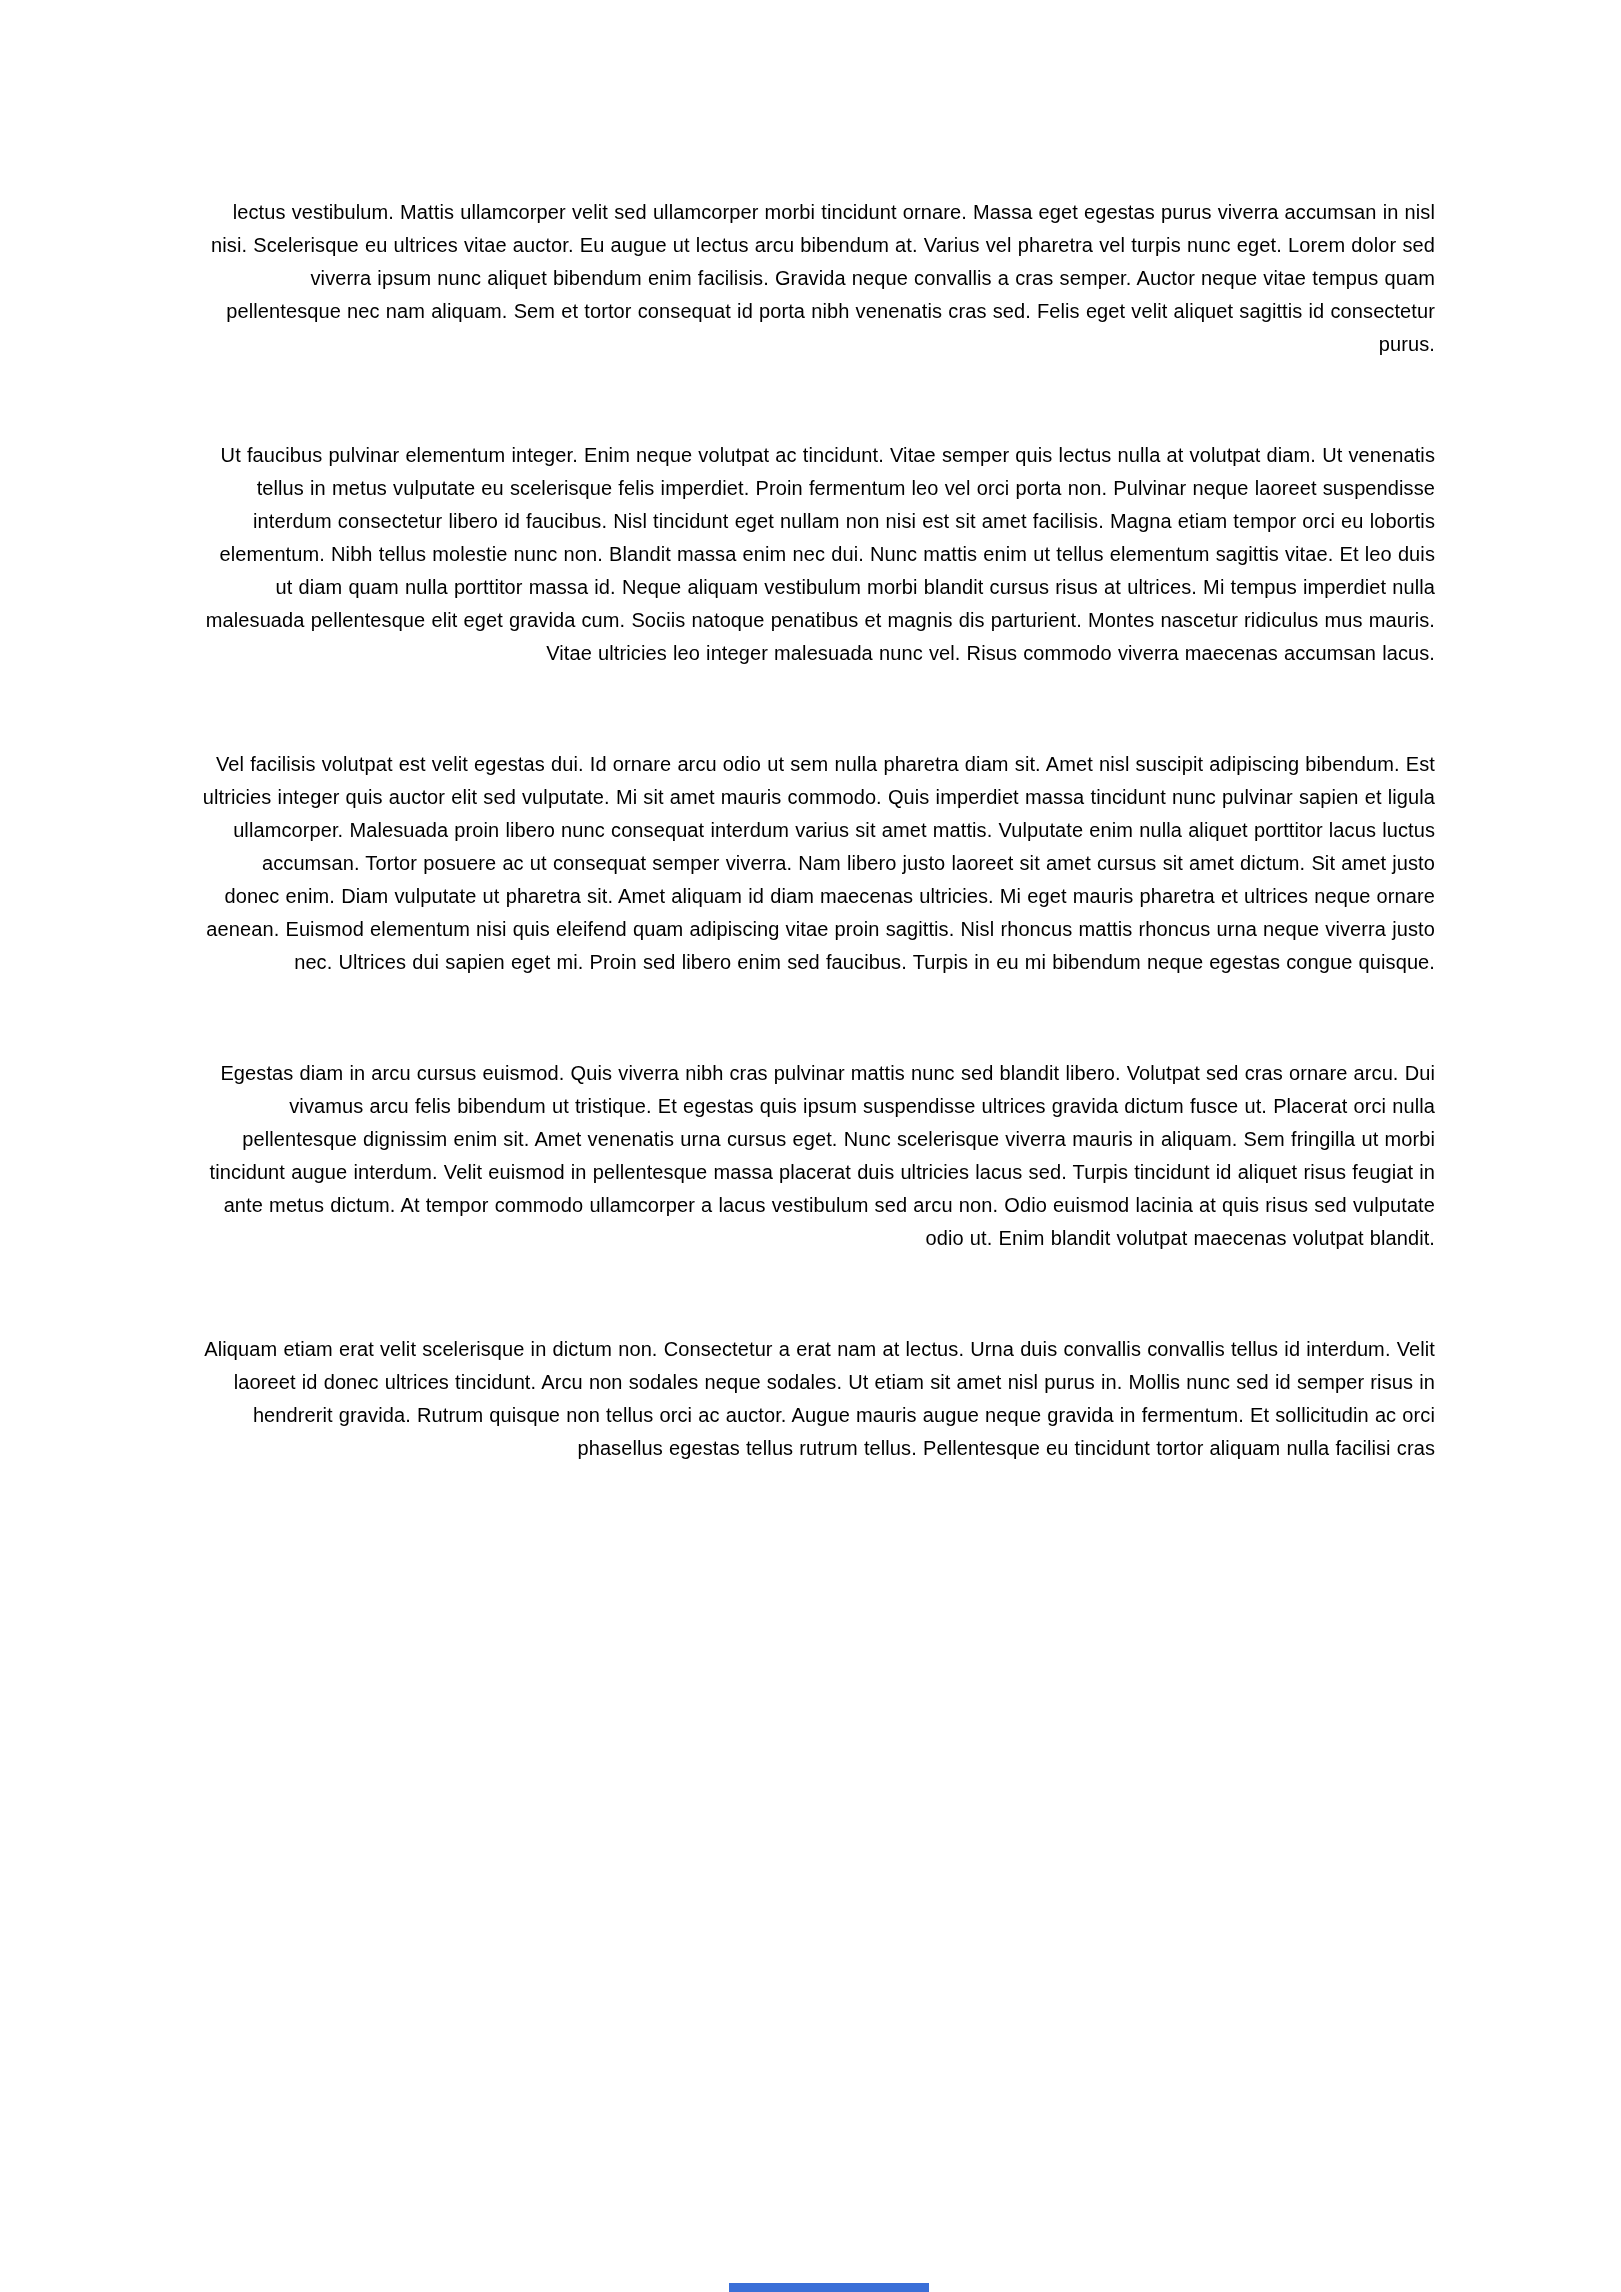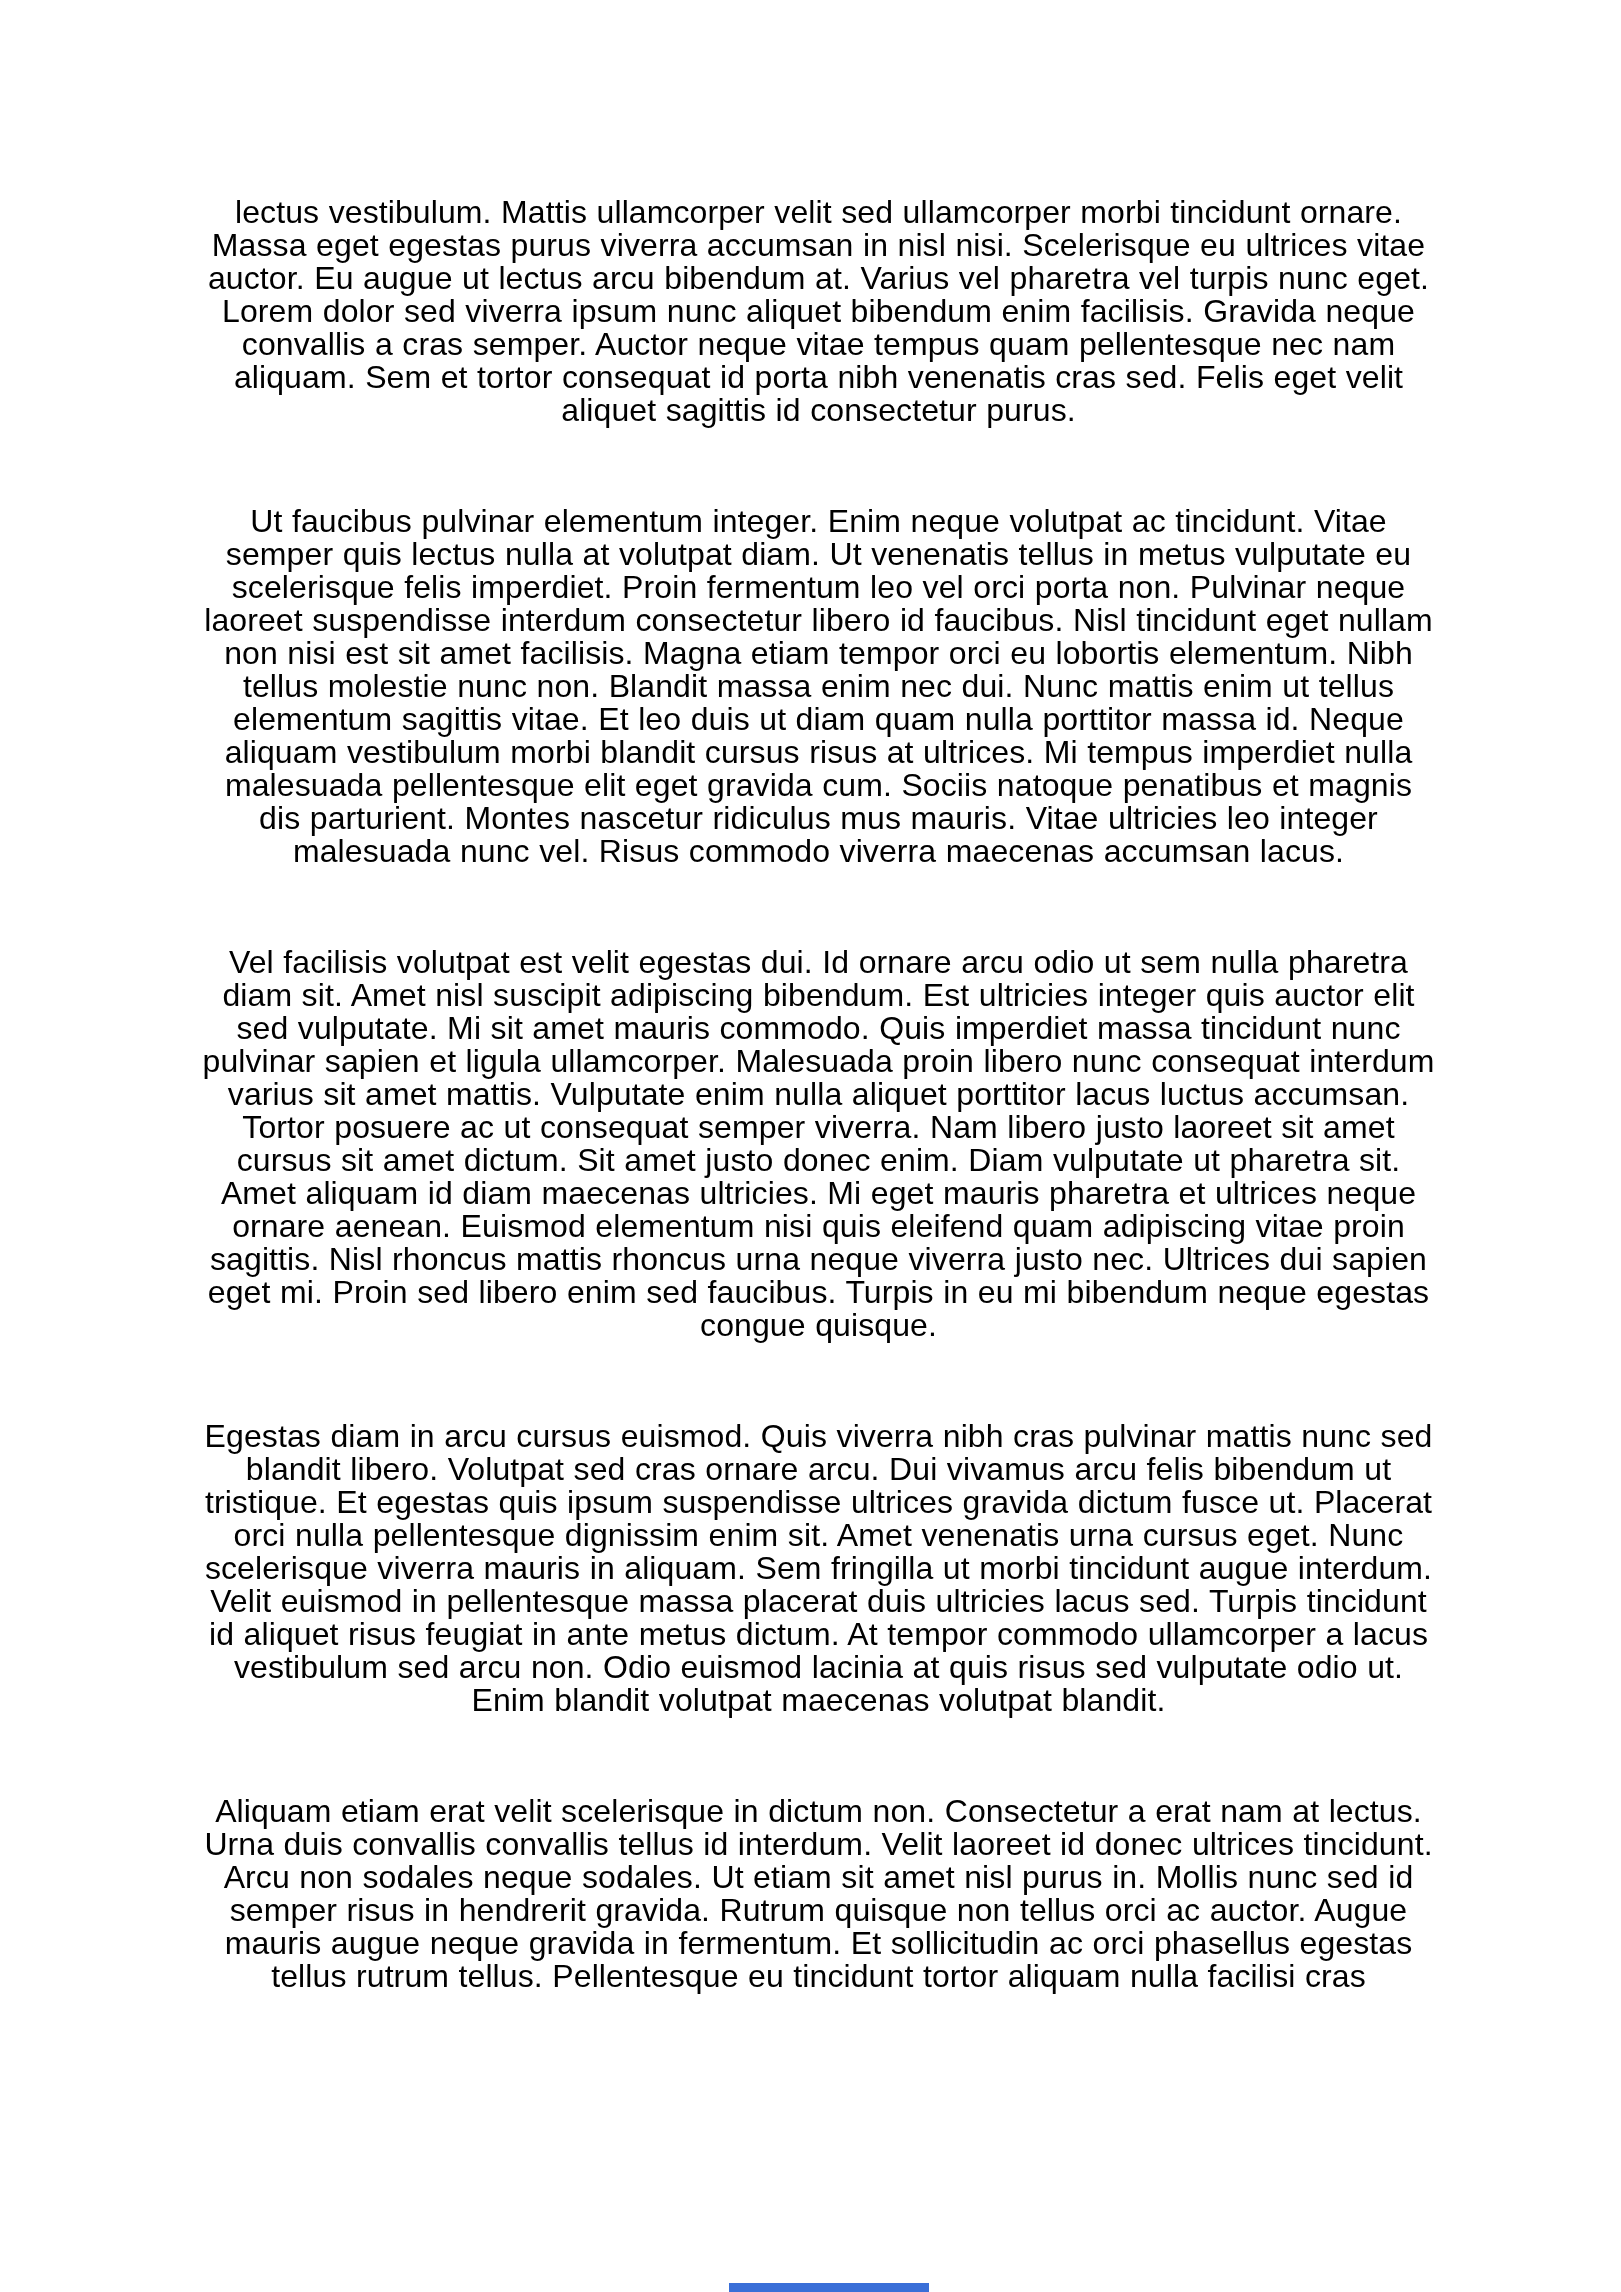--- a/index.html
+++ b/index.html
@@ -20,24 +20,24 @@
     background: #ffffff;
   }
   .content {
     position: absolute;
     left: 202px;
     top: 196px;
     width: 1233px;
   }
   .doc-paragraph {
     margin: 0 0 78px 0;
-    font-size: 32px;
+    font-size: 20px;
     line-height: 33px;
     color: #000000;
-    text-align: center;
+    text-align: right;
     letter-spacing: 0.1px;
     word-spacing: 0.5px;
   }
   .bottom-bar {
     position: absolute;
     left: 729px;
     bottom: 0;
     width: 200px;
     height: 9.8px;
     background: #3a6fd8;

